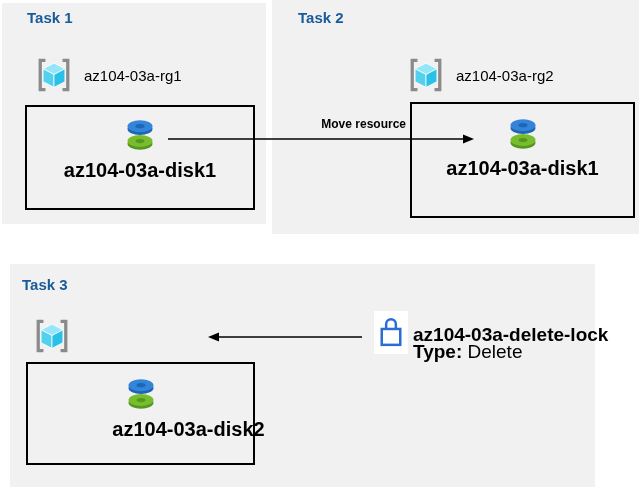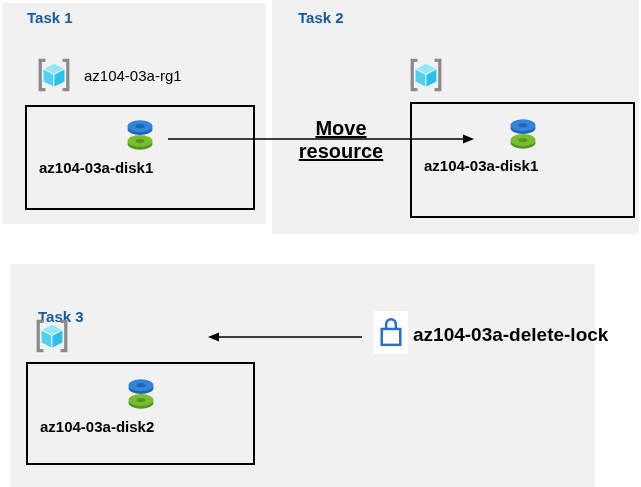--- a/index.html
+++ b/index.html
@@ -8,39 +8,39 @@
     font-family:"Liberation Sans", sans-serif; color:#000; overflow:hidden;
   }
   .panel { position:absolute; background:#f1f1f1; }
   #panel-task1 { left:2px;   top:3px;   width:264px; height:221px; }
   #panel-task2 { left:272px; top:0px;   width:367px; height:234px; }
   #panel-task3 { left:10px;  top:264px; width:585px; height:223px; }
 
   .task-title { position:absolute; font-size:15px; font-weight:bold; color:#1a5a9a; }
   #title-task1 { left:25px; top:6px; }
   #title-task2 { left:26px; top:9px; }
-  #title-task3 { left:28px; top:12px;margin-top:32px; }
+  #title-task3 { left:12px; top:12px; }
 
   .rg-row { position:absolute; display:flex; align-items:center; gap:11px; }
   #rg-row-1 { left:33px;  top:53px; }
   #rg-row-2 { left:135px; top:56px; }
   #rg-row-3 { left:23px;  top:53px; }
   .rg-label { font-size:15px; font-weight:normal; white-space:nowrap; }
 
   .disk-box { position:absolute; border:2px solid #000; background:transparent; }
   #disk-box-1 { left:23px;  top:102px; width:226px; height:101px; }
   #disk-box-2 { left:138px; top:102px; width:221px; height:112px; }
   #disk-box-3 { left:16px;  top:98px;  width:225px; height:99px; }
 
   .disk-icon-wrap { position:absolute; left:50%; transform:translateX(-50%); }
-  .disk-label { position:absolute; left:12px; width:100%; text-align:left;
-                font-size:15px; font-weight:bold; white-space:nowrap; }
+  .disk-label { position:absolute; left:0; width:100%; text-align:center;
+                font-size:20px; font-weight:bold; white-space:nowrap; }
 
-  #move-label { position:absolute; left:276px; top:117px; width:130px; text-align:center;
-                font-size:20px; font-weight:bold; z-index:6;text-decoration:underline; }
+  #move-label { position:absolute; left:276px; top:117px; width:130px; text-align:right;
+                font-size:12px; font-weight:bold; z-index:6; }
 
   #arrow-layer { position:absolute; left:0; top:0; width:641px; height:487px;
                  z-index:5; pointer-events:none; }
 
   #lock-badge { position:absolute; left:374px; top:311px; width:34px; height:43px;
                 background:#ffffff; display:flex; align-items:center; justify-content:center; }
   #lock-text { position:absolute; left:413px; top:326px; line-height:17px; font-size:19px; }
   .lock-name { font-weight:bold; white-space:nowrap; }
   .lock-type-label { font-weight:bold; }
 </style>
@@ -82,20 +82,21 @@
     <div class="task-title" id="title-task2">Task 2</div>
 
     <div class="rg-row" id="rg-row-2">
       <svg width="38" height="38" viewBox="0 0 40 40">
         <path d="M11 4.5 H5.5 V35.5 H11" fill="none" stroke="#8a8a8a" stroke-width="3.4"></path>
         <path d="M29 4.5 H34.5 V35.5 H29" fill="none" stroke="#8a8a8a" stroke-width="3.4"></path>
         <polygon points="20,7.5 31.5,13.5 20,19.5 8.5,13.5" fill="#95e6f8" stroke="#ffffff" stroke-width="0.8"></polygon>
         <polygon points="8.5,13.5 20,19.5 20,33 8.5,27" fill="#54d0ef" stroke="#ffffff" stroke-width="0.8"></polygon>
         <polygon points="31.5,13.5 20,19.5 20,33 31.5,27" fill="#2bc0e8" stroke="#ffffff" stroke-width="0.8"></polygon>
       </svg>
+      <span class="rg-label">az104-03a-rg2</span>
     </div>
 
     <div class="disk-box" id="disk-box-2">
       <div class="disk-icon-wrap" style="top:10px;">
         <svg width="37" height="40" viewBox="0 0 40 40">
           <ellipse cx="20" cy="29.5" rx="13.5" ry="6.5" fill="#55961c"></ellipse>
           <ellipse cx="20" cy="26.5" rx="13.5" ry="6.5" fill="#78bd2e"></ellipse>
           <ellipse cx="20" cy="26.5" rx="4.8" ry="2.3" fill="#55961c"></ellipse>
           <ellipse cx="20" cy="13.5" rx="13.5" ry="6.5" fill="#1c66b6"></ellipse>
           <ellipse cx="20" cy="10.5" rx="13.5" ry="6.5" fill="#3484da"></ellipse>
@@ -123,21 +124,21 @@
       <div class="disk-icon-wrap" style="top:10px;">
         <svg width="37" height="40" viewBox="0 0 40 40">
           <ellipse cx="20" cy="29.5" rx="13.5" ry="6.5" fill="#55961c"></ellipse>
           <ellipse cx="20" cy="26.5" rx="13.5" ry="6.5" fill="#78bd2e"></ellipse>
           <ellipse cx="20" cy="26.5" rx="4.8" ry="2.3" fill="#55961c"></ellipse>
           <ellipse cx="20" cy="13.5" rx="13.5" ry="6.5" fill="#1c66b6"></ellipse>
           <ellipse cx="20" cy="10.5" rx="13.5" ry="6.5" fill="#3484da"></ellipse>
           <ellipse cx="20" cy="10.5" rx="4.8" ry="2.3" fill="#1c66b6"></ellipse>
         </svg>
       </div>
-      <div class="disk-label" style="top:54px;">az104-03a-disk2</div>
+      <div class="disk-label" style="top:54px;padding-left:48px;">az104-03a-disk2</div>
     </div>
   </div>
 
   <svg id="arrow-layer">
     <g>
       <line x1="168" y1="139" x2="464" y2="139" stroke="#000" stroke-width="1.6"></line>
       <polygon points="474,139 463,134.4 463,143.6" fill="#000"></polygon>
     </g>
     <g>
       <line x1="219" y1="337" x2="362" y2="337" stroke="#000" stroke-width="1.6"></line>
@@ -148,15 +149,19 @@
   <div id="move-label">Move resource</div>
 
   <div id="lock-badge">
     <svg width="30" height="39" viewBox="0 0 34 44">
       <path d="M11.5 18 V12.5 a5.5 5.5 0 0 1 11 0 V18" fill="none" stroke="#2a6bd4" stroke-width="2.8"></path>
       <rect x="6.5" y="18" width="21" height="18" fill="#ffffff" stroke="#2a6bd4" stroke-width="2.8"></rect>
     </svg>
   </div>
   <div id="lock-text">
     <div class="lock-name">az104-03a-delete-lock</div>
+    <div>
+      <span class="lock-type-label">Type:</span>
+      <span>Delete</span>
+    </div>
   </div>
 
 </div>
 
 </body></html>

